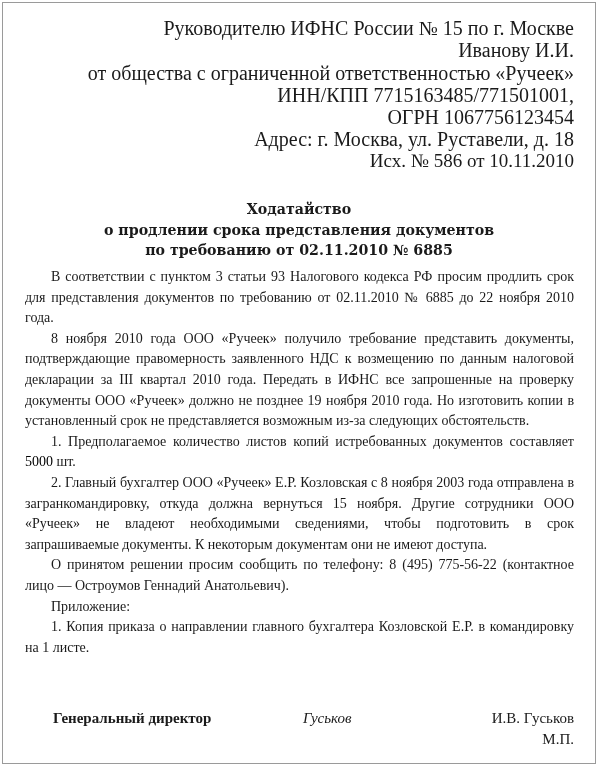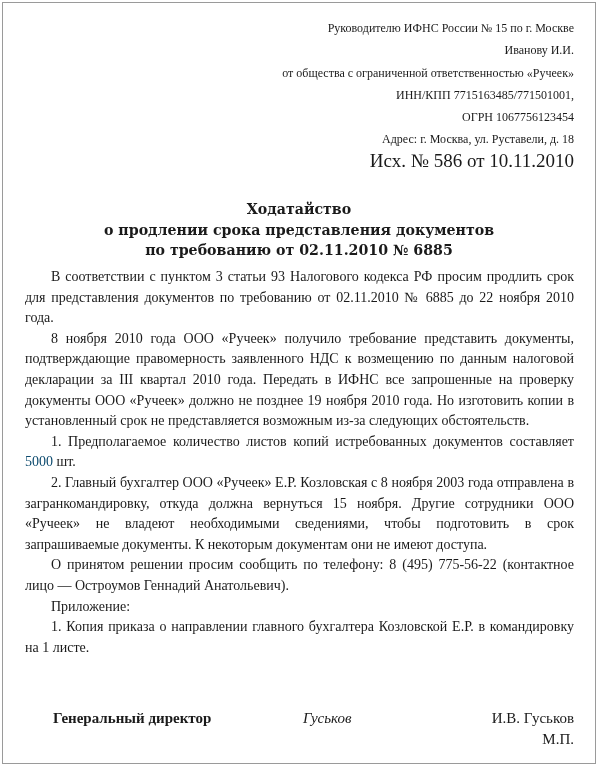--- a/index.html
+++ b/index.html
@@ -5,21 +5,21 @@
   html, body { margin: 0; padding: 0; background: #ffffff; }
   body { width: 600px; height: 768px; overflow: hidden; position: relative; }
   .page {
     position: absolute; left: 2px; top: 2px; width: 594px; height: 762px;
     border: 1px solid #9a9a9a; box-sizing: border-box; background: #fff;
     font-family: "DejaVu Serif", "Liberation Serif", serif;
     color: #1a1a1a;
   }
   .addr {
     position: absolute; right: 21px; top: 14px; text-align: right;
-    font-family: "Liberation Serif", serif; font-size: 12px; line-height: 22.3px;
+    font-family: "Liberation Serif", serif; font-size: 20px; line-height: 22.3px;
   }
   .ref {
     position: absolute; right: 21px; top: 147px;
     font-family: "Liberation Serif", serif; font-size: 19px;
   }
   .title {
     position: absolute; left: 0; right: 0; top: 196px; text-align: center;
     font-family: "DejaVu Serif", serif; font-weight: bold; font-size: 14.2px; line-height: 20.5px;
   }
   .body {
@@ -55,21 +55,21 @@
 
   <div class="title">
     <div>Ходатайство</div>
     <div>о продлении срока представления документов</div>
     <div>по требованию от 02.11.2010 № 6885</div>
   </div>
 
   <div class="body">
     <p>В соответствии с пунктом 3 статьи 93 Налогового кодекса РФ просим продлить срок для представления документов по требованию от 02.11.2010 № 6885 до 22 ноября 2010 года.</p>
     <p>8 ноября 2010 года ООО «Ручеек» получило требование представить документы, подтверждающие правомерность заявленного НДС к возмещению по данным налоговой декларации за III квартал 2010 года. Передать в ИФНС все запрошенные на проверку документы ООО «Ручеек» должно не позднее 19 ноября 2010 года. Но изготовить копии в установленный срок не представляется возможным из-за следующих обстоятельств.</p>
-    <p><span>1. Предполагаемое количество листов копий истребованных документов составляет </span><span class="hl" style="color: #0c4a6e; margin-top: 20px;">5000</span><span> шт.</span></p>
+    <p><span>1. Предполагаемое количество листов копий истребованных документов составляет </span><span class="hl" style="color: #000000; margin-top: 20px;">5000</span><span> шт.</span></p>
     <p>2. Главный бухгалтер ООО «Ручеек» Е.Р. Козловская с 8 ноября 2003 года отправлена в загранкомандировку, откуда должна вернуться 15 ноября. Другие сотрудники ООО «Ручеек» не владеют необходимыми сведениями, чтобы подготовить в срок запрашиваемые документы. К некоторым документам они не имеют доступа.</p>
     <p>О принятом решении просим сообщить по телефону: 8 (495) 775-56-22 (контактное лицо — Остроумов Геннадий Анатольевич).</p>
     <p>Приложение:</p>
     <p>1. Копия приказа о направлении главного бухгалтера Козловской Е.Р. в командировку на 1 листе.</p>
   </div>
 
   <div class="sign">
     <span class="pos">Генеральный директор</span>
     <span class="sig">Гуськов</span>
     <span class="name">И.В. Гуськов</span>

